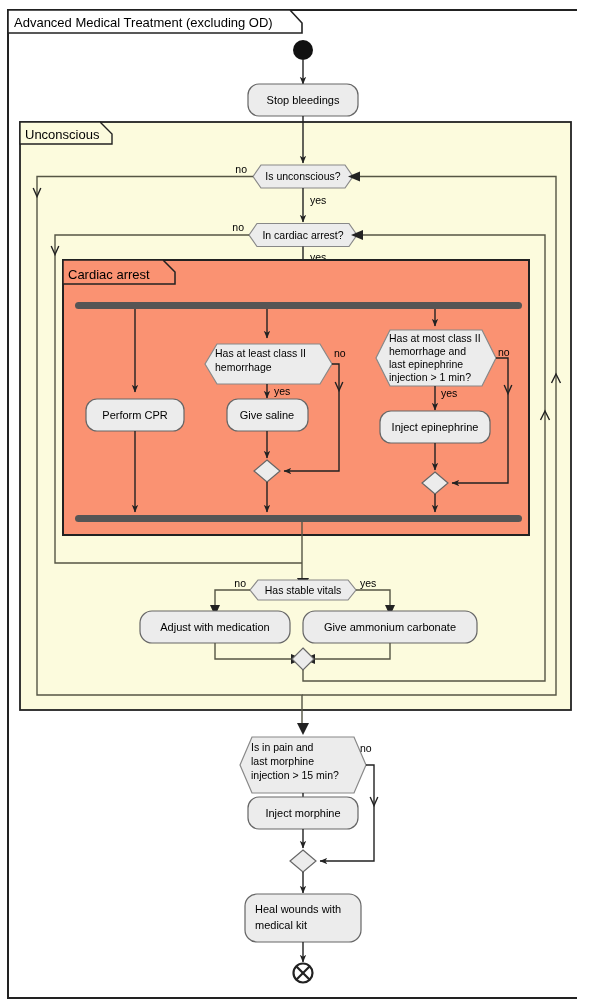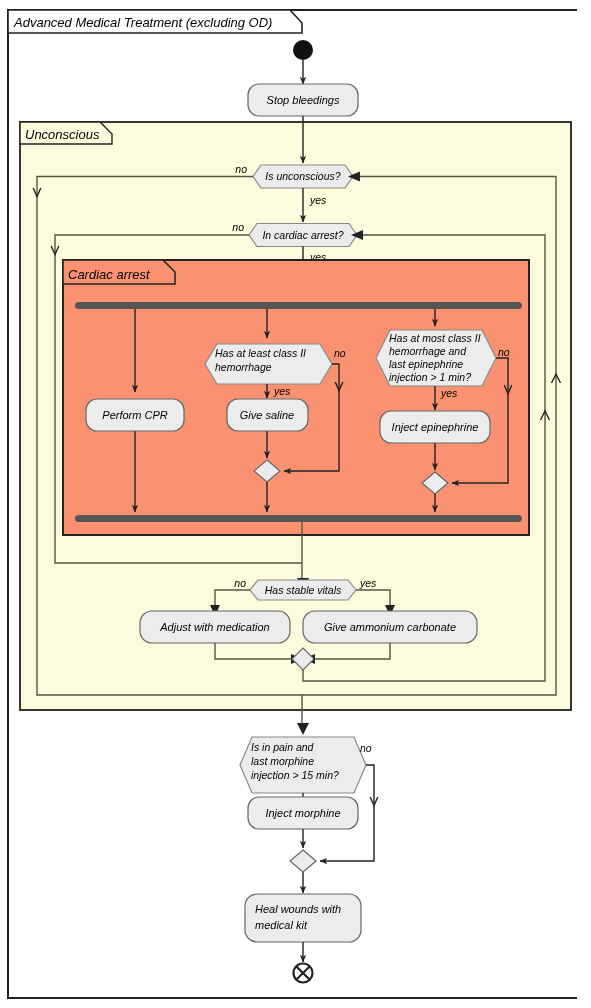--- a/index.html
+++ b/index.html
@@ -1,17 +1,17 @@
 <!DOCTYPE html>
 <html><head>
 <meta charset="utf-8">
 <style>
   html,body{margin:0;padding:0;background:#ffffff;}
   body{width:591px;height:1008px;font-family:"Liberation Sans",sans-serif;}
-  #stage{position:relative;width:577px;height:1008px;overflow:hidden;font-style:italic;}
+  #stage{position:relative;width:577px;height:1008px;overflow:hidden;}
   svg{display:block;}
   .frame-label{font-size:13px;fill:#000;}
   .part-label{font-size:13px;fill:#000;}
   .act-label{font-size:11px;fill:#000;}
   .dec-label{font-size:10.5px;fill:#000;}
   .guard{font-size:10.5px;fill:#000;}
   .edge{stroke:#555544;stroke-width:1.4;fill:none;}
   .edge-dark{stroke:#222222;stroke-width:1.4;fill:none;}
   .node-fill{fill:#ececec;stroke:#666666;stroke-width:1.2;}
   .dec-fill{fill:#ececec;stroke:#888888;stroke-width:1.2;}

